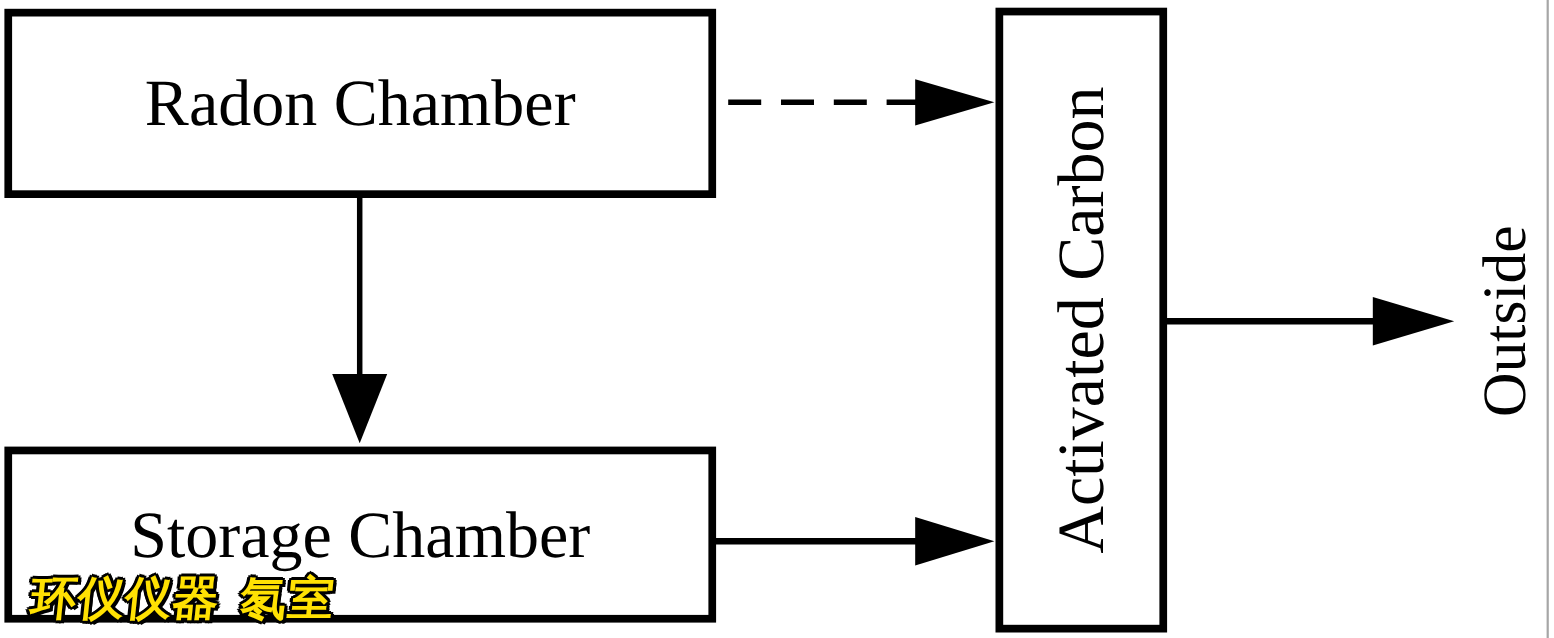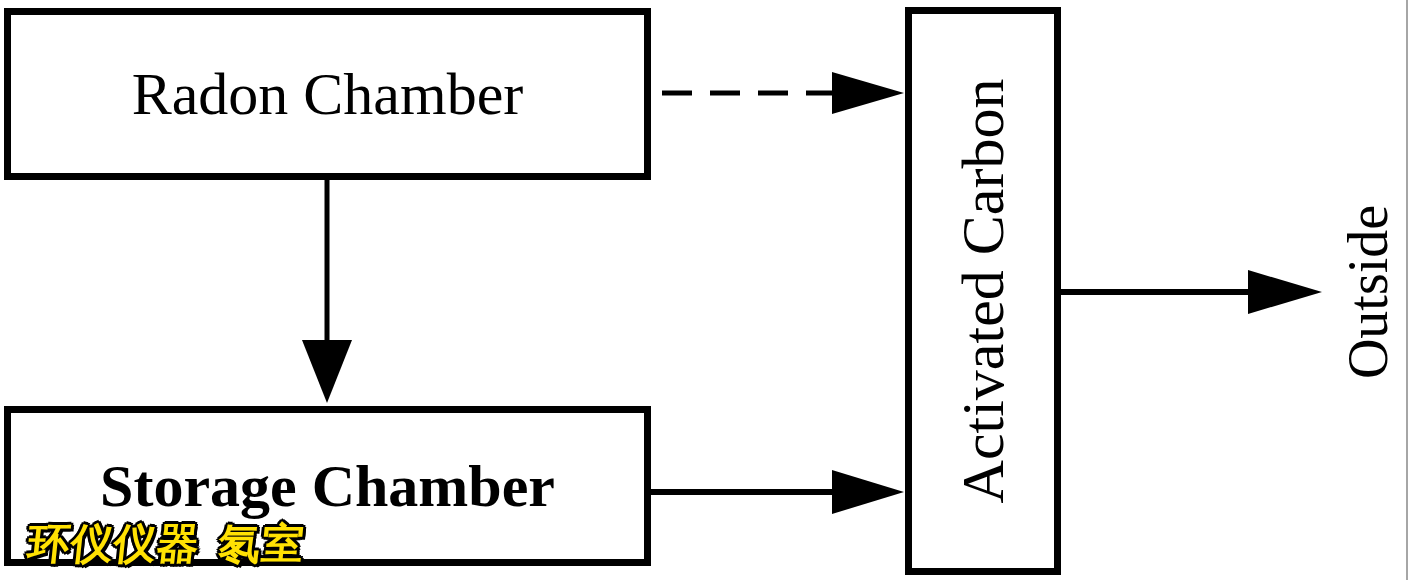--- a/index.html
+++ b/index.html
@@ -19,21 +19,21 @@
   .box {
     position: absolute;
     box-sizing: border-box;
     border: 7px solid #000000;
     background: #ffffff;
     display: flex;
     align-items: center;
     justify-content: center;
   }
   .box-radon   { left: 4px;   top: 8px;   width: 647px; height: 172px; }
-  .box-storage { left: 4px;   top: 406px; width: 647px; height: 160px; font-weight: bold; }
+  .box-storage { left: 4px;   top: 406px; width: 647px; height: 160px; }
   .box-carbon  { left: 905px; top: 7px;   width: 156px; height: 568px; }
   .box-label {
     font-size: 60px;
     line-height: 1;
     white-space: nowrap;
   }
   .vlabel {
     position: absolute;
     left: 50%;
     top: 50%;

